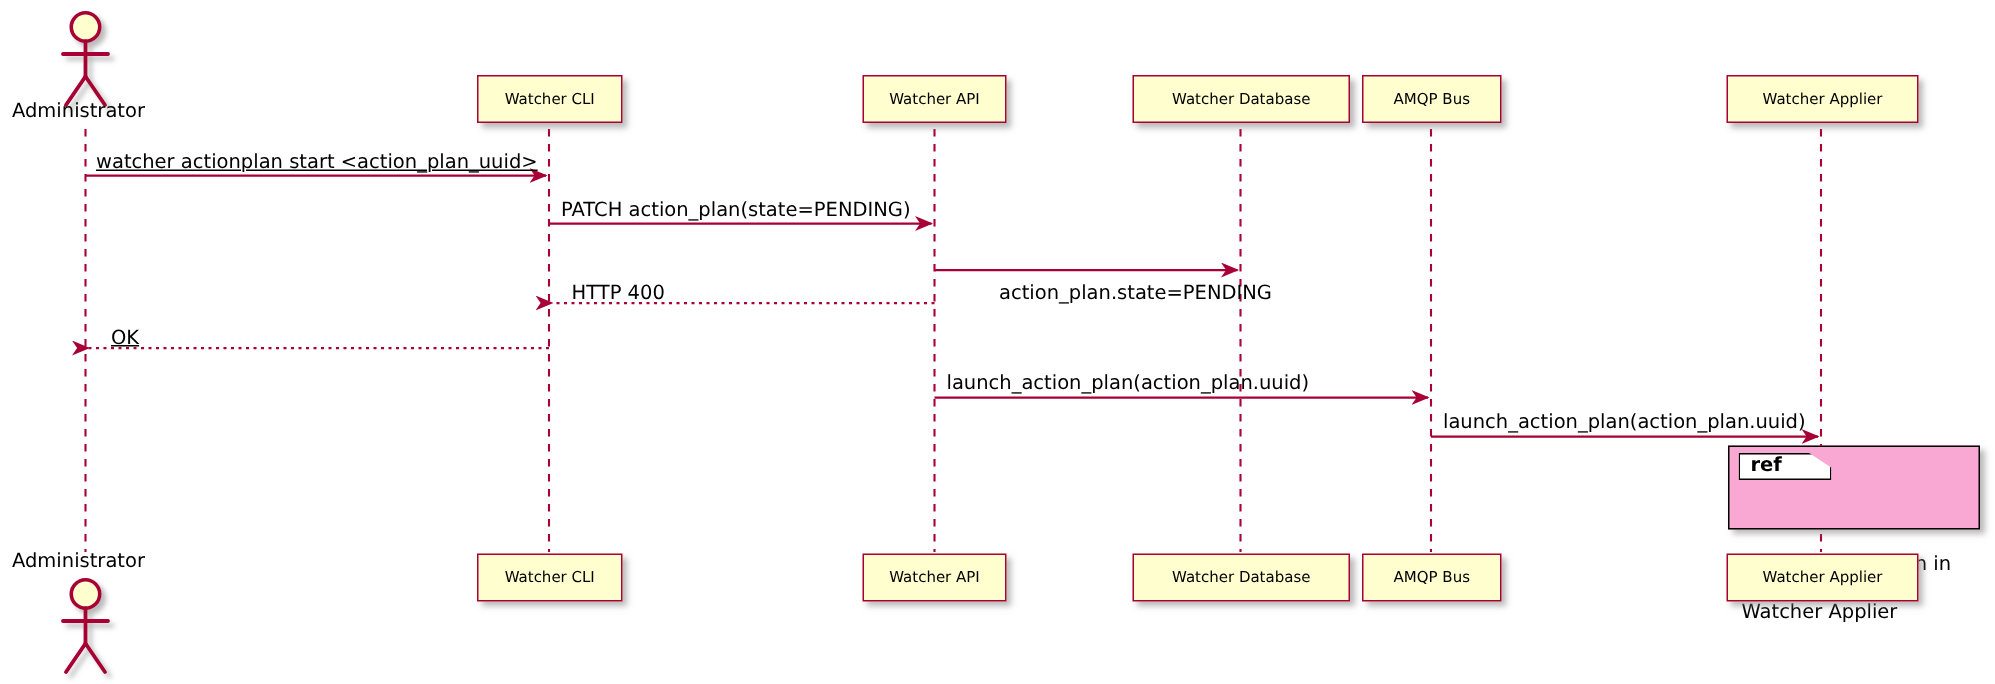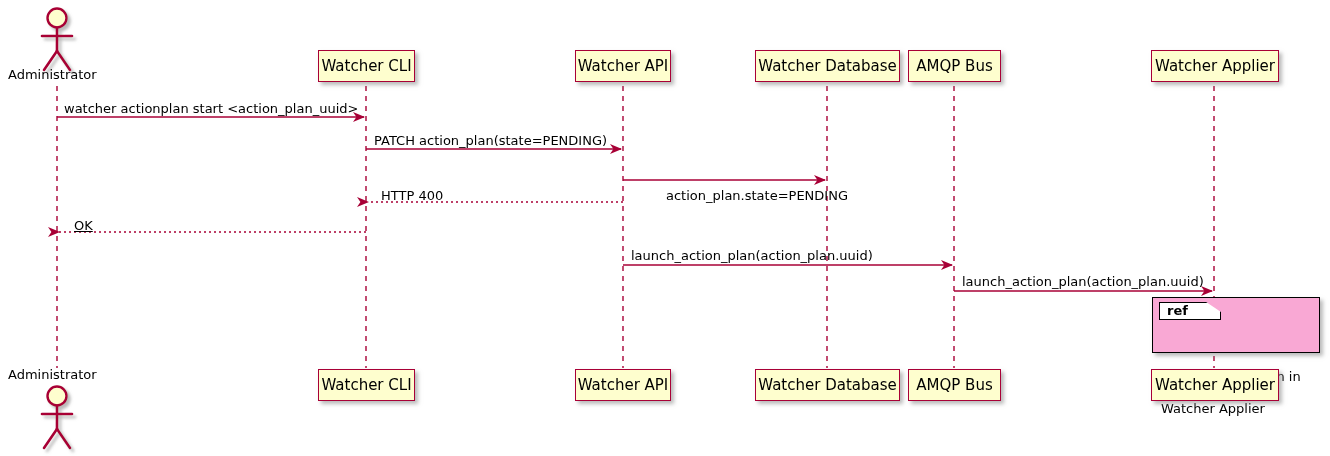--- a/index.html
+++ b/index.html
@@ -32,21 +32,21 @@
     white-space: nowrap;
     line-height: 15px;
   }
   .participant-box {
     position: absolute;
     box-sizing: border-box;
     background: #FEFECE;
     border: 1.5px solid #A80036;
     color: #000000;
     font-family: "DejaVu Sans", sans-serif;
-    font-size: 15px;
+    font-size: 10px;
     display: flex;
     align-items: center;
     justify-content: center;
     white-space: nowrap;
     box-shadow: 3px 3px 4px rgba(130,130,130,0.55);
   }
   .actor-label {
     position: absolute;
     font-family: "DejaVu Sans", sans-serif;
     font-size: 13px;
@@ -141,21 +141,21 @@
         <line x1="366" y1="149" x2="621" y2="149" stroke="#A80036" stroke-width="1.5" marker-end="url(#arrow-right)"></line>
         <line x1="623" y1="180" x2="825" y2="180" stroke="#A80036" stroke-width="1.5" marker-end="url(#arrow-right)"></line>
         <line x1="623" y1="202" x2="368" y2="202" stroke="#A80036" stroke-width="1.5" stroke-dasharray="2,3" marker-end="url(#arrow-left)"></line>
         <line x1="366" y1="232" x2="59" y2="232" stroke="#A80036" stroke-width="1.5" stroke-dasharray="2,3" marker-end="url(#arrow-left)"></line>
         <line x1="623" y1="265" x2="952" y2="265" stroke="#A80036" stroke-width="1.5" marker-end="url(#arrow-right)"></line>
         <line x1="954" y1="291" x2="1212" y2="291" stroke="#A80036" stroke-width="1.5" marker-end="url(#arrow-right)"></line>
       </g>
   </svg>
 
   <div id="labels-layer">
-      <div class="msg-label" style="left: 64px; top: 101px;">watcher actionplan start &lt;action_plan_uuid&gt;</div>
+      <div class="msg-label" style="left: 64px; top: 101px; text-decoration: underline;">watcher actionplan start &lt;action_plan_uuid&gt;</div>
       <div class="msg-label" style="left: 374px; top: 133px;">PATCH action_plan(state=PENDING)</div>
       <div class="msg-label" style="left: 666px; top: 164px; margin-top: 24px;">action_plan.state=PENDING</div>
       <div class="msg-label" style="left: 381px; top: 188px;">HTTP 400</div>
       <div class="msg-label" style="left: 74px; top: 218px; text-decoration: underline;">OK</div>
       <div class="msg-label" style="left: 631px; top: 248px;">launch_action_plan(action_plan.uuid)</div>
       <div class="msg-label" style="left: 962px; top: 274px;">launch_action_plan(action_plan.uuid)</div>
     </div>
 
   <div class="ref-box" id="ref-box" style="left: 1152px; top: 297px; width: 168px; height: 56px;">
     <div class="ref-tab"></div>

